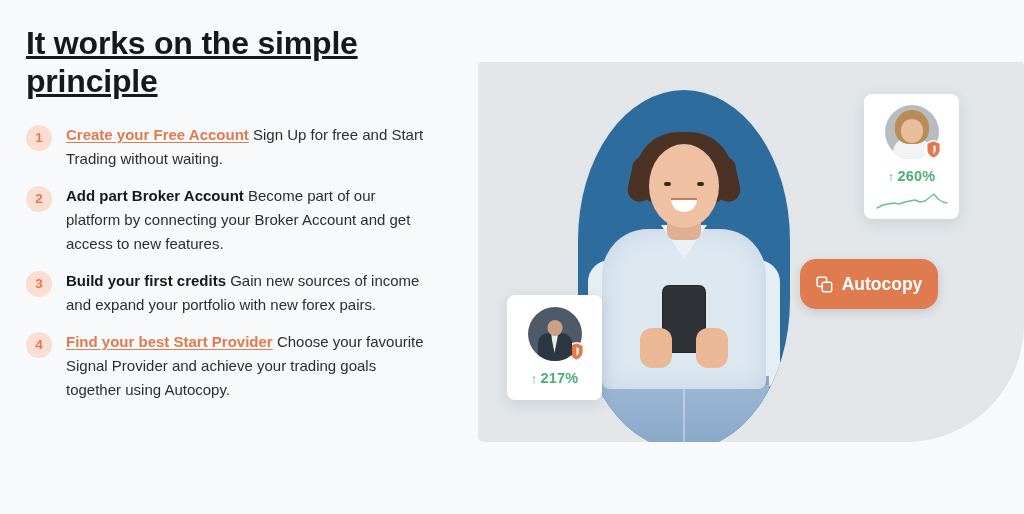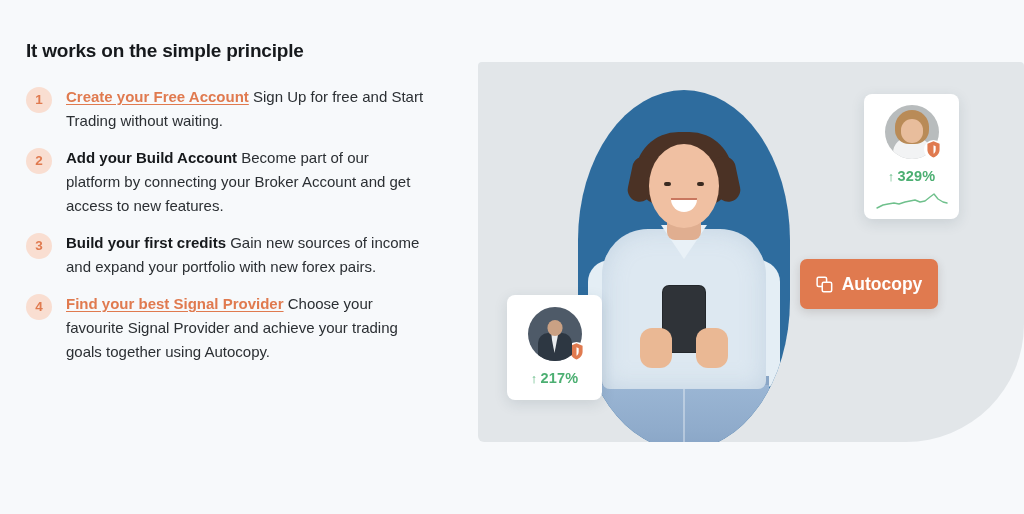--- a/index.html
+++ b/index.html
@@ -18,26 +18,27 @@
   
   .left-col {
     position: absolute;
     left: 26px;
     top: 0;
     width: 420px;
     height: 514px;
   }
   .page-title {
     margin: 0;
-    padding-top: 40px;
-    font-size: 19px;
+    padding-top: 24px;
+    font-size: 32px;
     font-weight: bold;
     color: #16191c;
     letter-spacing: -0.2px;
     line-height: 1.2;
+    text-decoration: underline;
   }
   .intro-text {
     margin: 0;
     padding-top: 21px;
     width: 382px;
     font-size: 15.3px;
     line-height: 1.62;
     color: #2b2f33;
   }
 
@@ -419,21 +420,21 @@
 
   
   .autocopy-btn {
     position: absolute;
     left: 322px;
     top: 197px;
     width: 138px;
     height: 50px;
     background: #e07a4f;
     border: none;
-    border-radius: 7px;
+    border-radius: 16px;
     color: #ffffff;
     font-family: "Liberation Sans", sans-serif;
     font-size: 17.5px;
     font-weight: bold;
     display: flex;
     align-items: center;
     justify-content: center;
     gap: 9px;
     cursor: pointer;
     box-shadow: 0 3px 10px rgba(60,40,30,.16);
@@ -450,31 +451,31 @@
 
   <ul class="steps-list">
 
     <li class="step-item">
       <span class="step-badge">1</span>
       <span class="step-text"><a class="lead-link">Create your Free Account</a><span> Sign Up for free and Start Trading without waiting.</span></span>
     </li>
 
     <li class="step-item">
       <span class="step-badge">2</span>
-      <span class="step-text"><span class="lead-bold">Add your Build Account</span><span> Become part of our platform by connecting your Broker Account and get access to new features.</span></span>
+      <span class="step-text"><span class="lead-bold">Add part Broker Account</span><span> Become part of our platform by connecting your Broker Account and get access to new features.</span></span>
     </li>
 
     <li class="step-item">
       <span class="step-badge">3</span>
       <span class="step-text"><span class="lead-bold">Build your first credits</span><span> Gain new sources of income and expand your portfolio with new forex pairs.</span></span>
     </li>
 
     <li class="step-item">
       <span class="step-badge">4</span>
-      <span class="step-text"><a class="lead-link">Find your best Signal Provider</a><span> Choose your favourite Signal Provider and achieve your trading goals together using Autocopy.</span></span>
+      <span class="step-text"><a class="lead-link">Find your best Start Provider</a><span> Choose your favourite Signal Provider and achieve your trading goals together using Autocopy.</span></span>
     </li>
 
   </ul>
 </div>
 
 <div class="hero-panel">
 
   <div class="hero-oval"></div>
 
   <div class="person">
@@ -501,21 +502,21 @@
         <div class="avatar-hair-f"></div>
       </div>
       <svg class="shield-badge" viewBox="0 0 20 22">
         <circle cx="10" cy="11" r="10" fill="#ffffff"></circle>
         <path d="M10 2.4 L16.4 5 V11 C16.4 15.1 13.6 18.2 10 19.4 C6.4 18.2 3.6 15.1 3.6 11 V5 Z" fill="#e07a4f"></path>
         <path d="M10 6.6 L12.3 7.5 V11.2 C12.3 13.3 11.2 14.9 10 15.6 Z" fill="#ffffff"></path>
       </svg>
     </div>
     <div class="stat-value">
       <span class="arrow-up">↑</span>
-      <span>329%</span>
+      <span>260%</span>
     </div>
     <svg class="sparkline" viewBox="0 0 74 20">
       <polyline id="spark-0" fill="none" stroke="#6fc08c" stroke-width="1.4" stroke-linejoin="round" stroke-linecap="round" points="2,17 8,14 13,13 19,12 24,13 30,11 35,10 40,9 45,11 50,10 55,6 59,3 63,8 68,11 72,12"></polyline>
     </svg>
   </div>
 
   <div class="stat-card card-423">
     <div class="avatar-wrap">
       <div class="avatar male">
         <div class="avatar-suit"></div>

